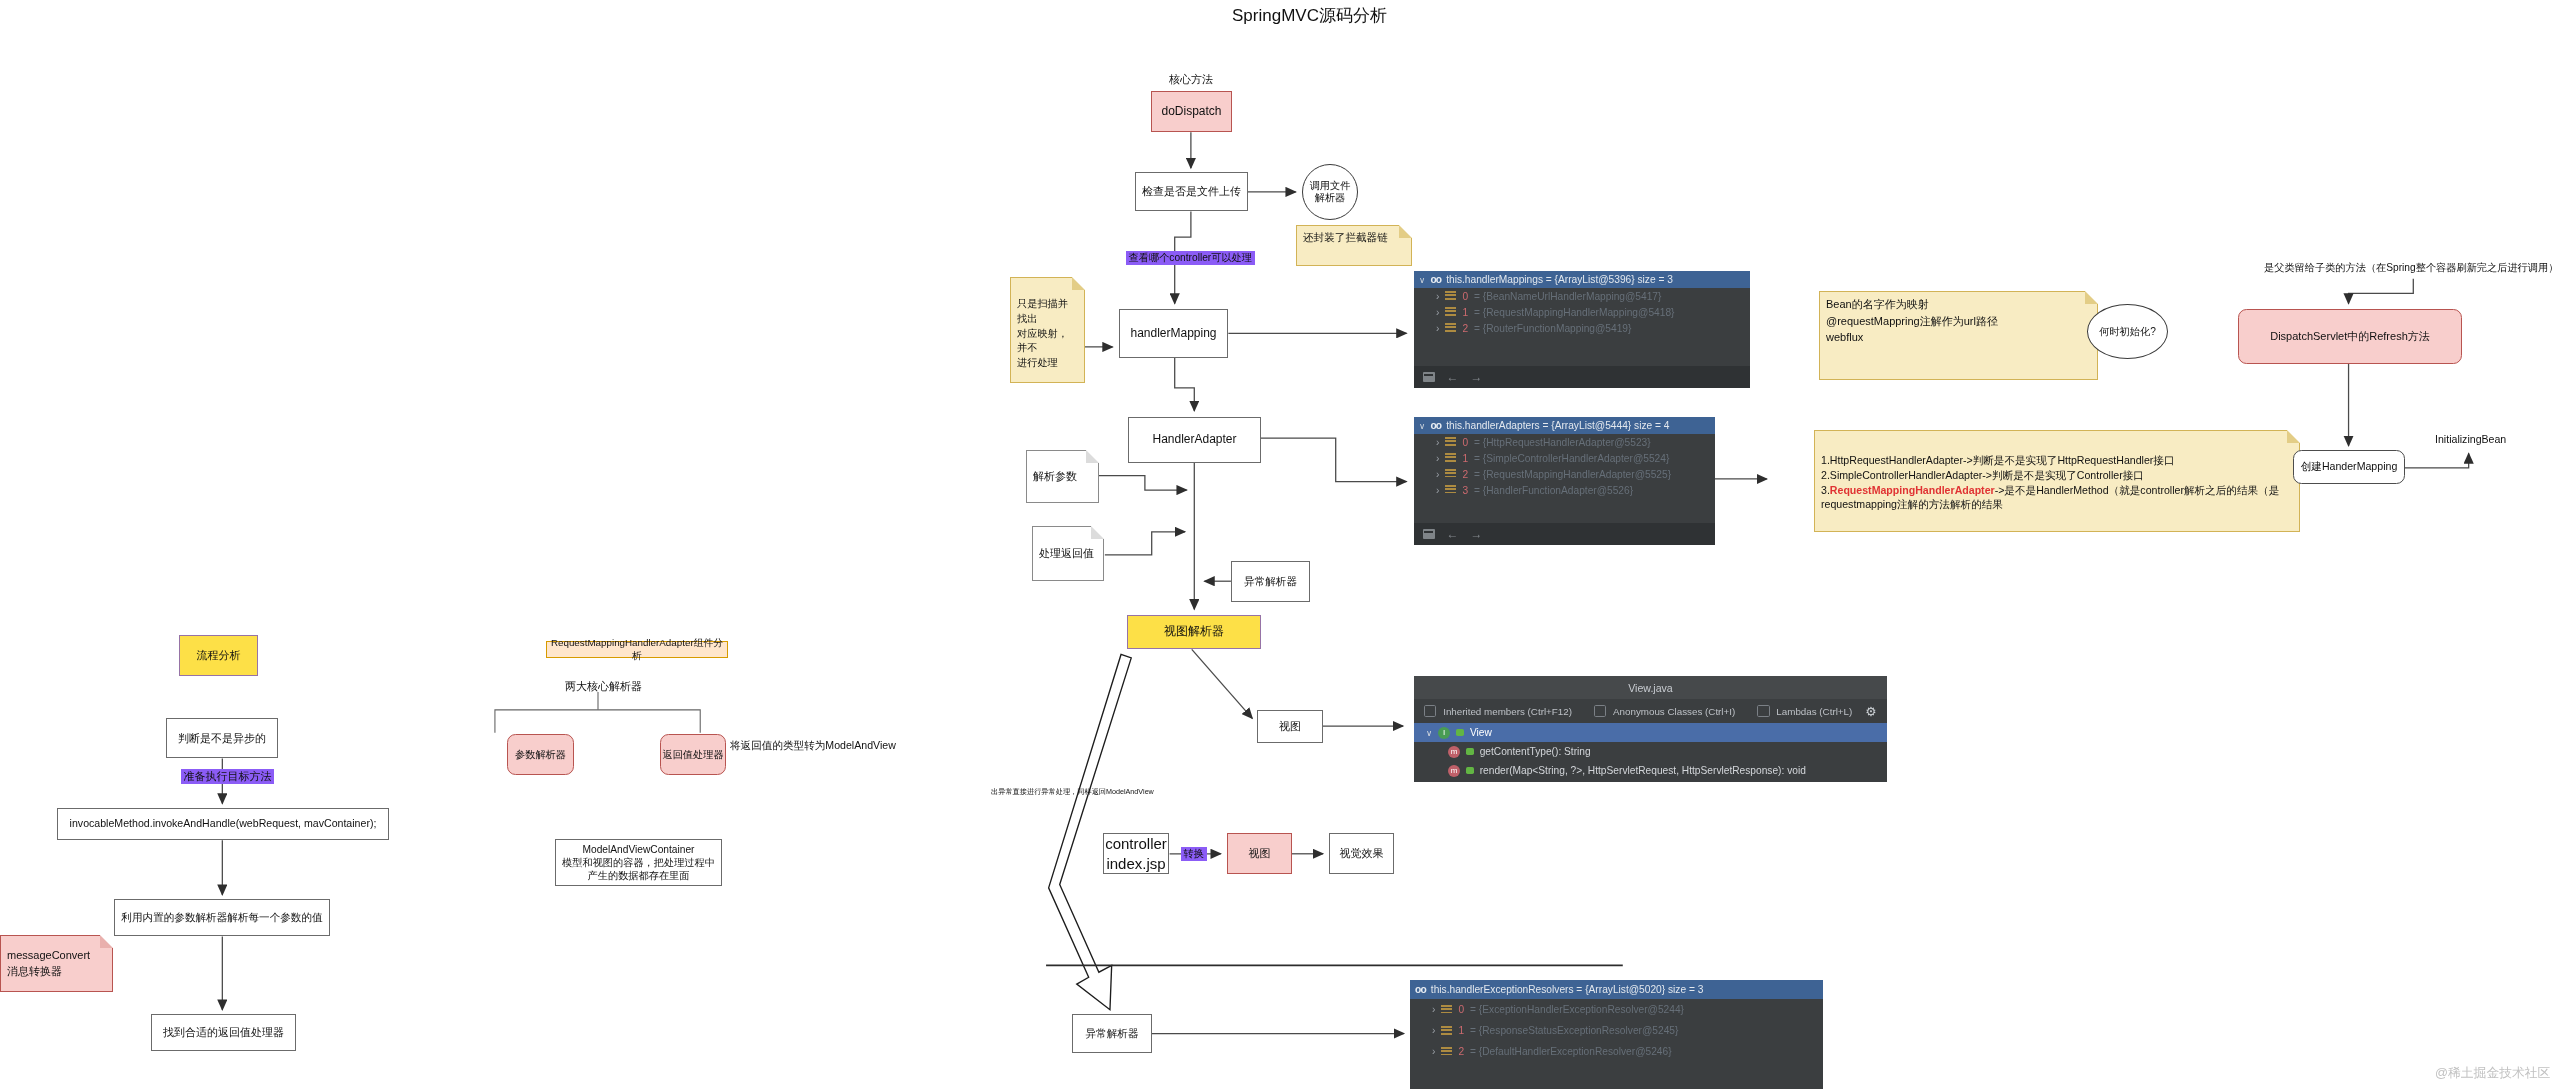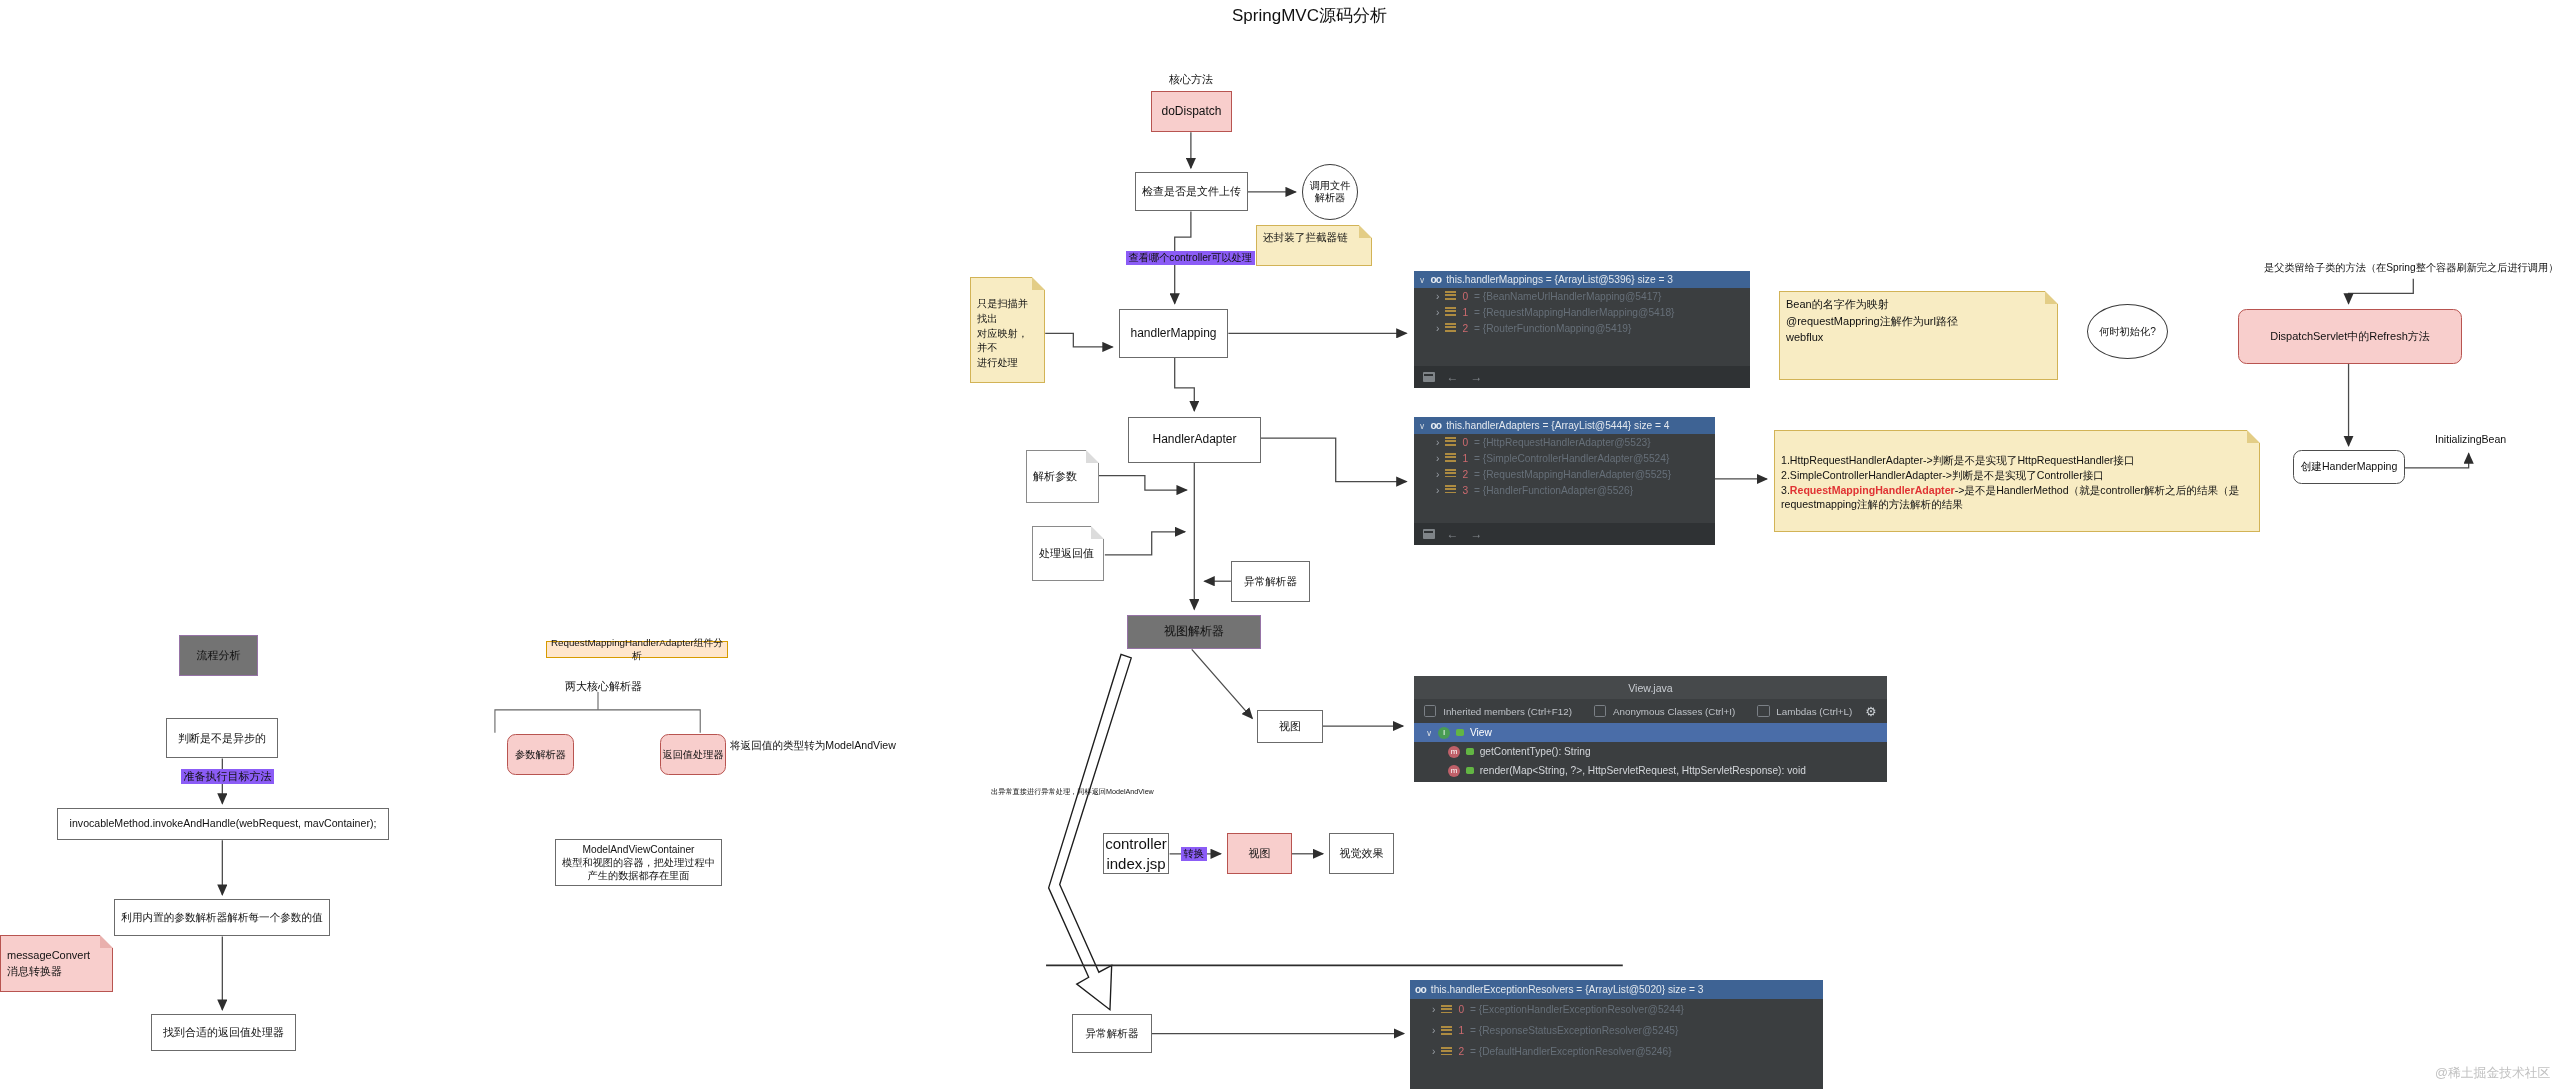--- a/index.html
+++ b/index.html
@@ -3,32 +3,32 @@
 <meta charset="utf-8">
 <style>
   html,body{margin:0;padding:0;background:#fff;}
   body{width:2576px;height:1090px;position:relative;overflow:hidden;
        font-family:"Liberation Sans","DejaVu Sans",sans-serif;color:#111;}
   #wires{position:absolute;left:0;top:0;pointer-events:none;}
   .box{position:absolute;box-sizing:border-box;background:#fff;border:0.9px solid #6b6b6b;
        display:flex;flex-direction:column;align-items:center;justify-content:center;
        text-align:center;font-size:11px;line-height:1.3;color:#111;}
   .pink{background:#f8cecc;border-color:#b85450;}
-  .purple{background:#737373;border-color:#9673a6;}
+  .purple{background:#fde047;border-color:#9673a6;}
   .orangebox{background:#ffe6cc;border-color:#d79b00;}
   .round{border-radius:8.5px;}
   .ellipse{border-radius:50%;border:0.9px solid #3a3a3a;background:#fff;}
   .lbl{position:absolute;font-size:11px;color:#111;white-space:nowrap;}
   .wbg{background:#8b5cf6;padding:0 2.6px;}
   
   .note{position:absolute;box-sizing:border-box;font-size:10.2px;line-height:1.45;
         padding:4.3px 6px;color:#111;}
   .note::before{content:"";position:absolute;top:-0.9px;right:-0.9px;width:0;height:0;
         border-style:solid;border-width:0 13.6px 13.6px 0;}
-  .note-y{background:#f8ecc3;border:0.9px solid #d2b356;}
+  .note-y{background:#f8ecc3;border:0.9px solid #d2b356;margin-left:40px;}
   .note-y::before{border-color:#fff #fff #e3cd86 #e3cd86;}
   .note-w{background:#fff;border:0.9px solid #8a8a8a;}
   .note-w::before{border-color:#fff #fff #dcdcdc #dcdcdc;}
   .note-p{background:#f8cecc;border:0.9px solid #b85450;}
   .note-p::before{border-color:#fff #fff #e9b0ad #e9b0ad;}
   
   .dbg{position:absolute;box-sizing:border-box;background:#3b3e40;font-size:10.2px;overflow:hidden;}
   .dbg-h{height:17px;background:#3e6394;color:#e3e8ee;display:flex;align-items:center;
          gap:5.1px;padding:0 5.1px;white-space:nowrap;}
   .dbg-h .chev{color:#cfd6de;font-size:8.5px;}

